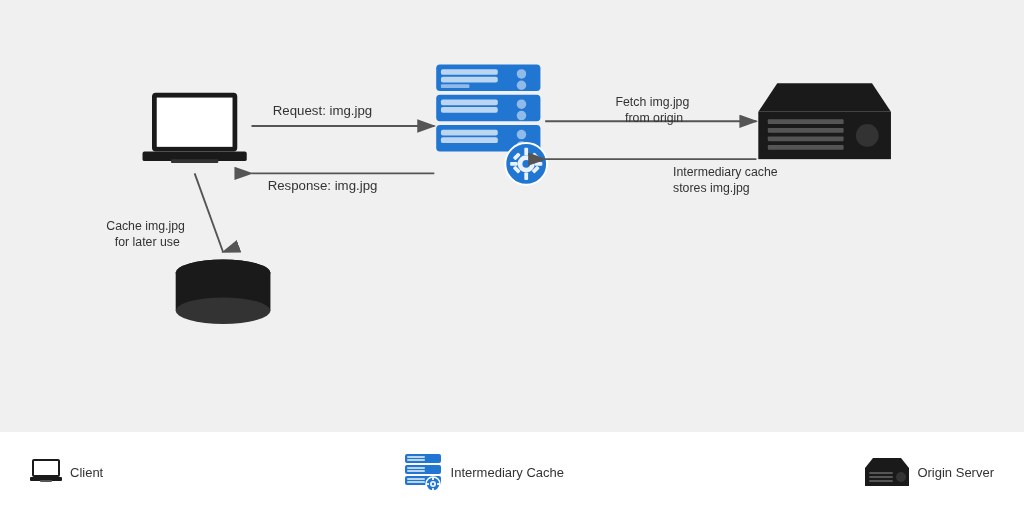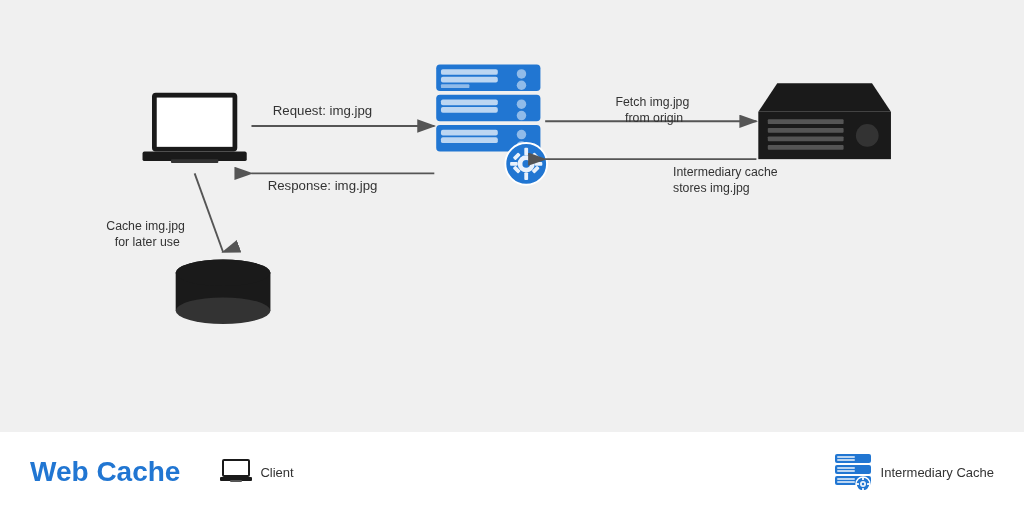--- a/index.html
+++ b/index.html
@@ -178,21 +178,20 @@
 
     <text x="620" y="148" text-anchor="start" font-size="13" fill="#333" font-family="Arial">
       <tspan x="620" dy="0">Intermediary cache</tspan>
       <tspan x="620" dy="17">stores img.jpg</tspan>
     </text>
 
   </svg>
 </div>
 
 <div class="legend-bar">
-  <span class="legend-title">Web Cache</span>
 
   <div class="legend-items">
 
     <div class="legend-item">
       <svg width="32" height="26" viewBox="0 0 32 26">
         <rect x="2" y="0" width="28" height="18" rx="2" fill="#1a1a1a"></rect>
         <rect x="4" y="2" width="24" height="14" fill="white"></rect>
         <rect x="0" y="18" width="32" height="4" rx="1" fill="#1a1a1a"></rect>
         <rect x="10" y="21" width="12" height="2" rx="1" fill="#555"></rect>
       </svg>
@@ -216,15 +215,26 @@
         <circle cx="28" cy="30" r="3" fill="white" opacity="0.9"></circle>
         <circle cx="28" cy="30" r="1.2" fill="#2176d2"></circle>
         <rect x="27" y="23" width="2" height="3" rx="0.5" fill="white" opacity="0.9"></rect>
         <rect x="27" y="34" width="2" height="3" rx="0.5" fill="white" opacity="0.9"></rect>
         <rect x="21" y="29" width="3" height="2" rx="0.5" fill="white" opacity="0.9"></rect>
         <rect x="32" y="29" width="3" height="2" rx="0.5" fill="white" opacity="0.9"></rect>
       </svg>
       <span>Intermediary Cache</span>
     </div>
 
+    <div class="legend-item">
+      <svg width="44" height="28" viewBox="0 0 44 28">
+        <polygon points="8,0 36,0 44,10 0,10" fill="#1a1a1a"></polygon>
+        <rect x="0" y="10" width="44" height="18" fill="#1a1a1a"></rect>
+        <rect x="4" y="14" width="24" height="2" rx="1" fill="#555"></rect>
+        <rect x="4" y="18" width="24" height="2" rx="1" fill="#555"></rect>
+        <rect x="4" y="22" width="24" height="2" rx="1" fill="#555"></rect>
+        <circle cx="36" cy="19" r="5" fill="#333"></circle>
+      </svg>
+      <span>Origin Server</span>
+    </div>
 
   </div>
 </div>
 
 </body></html>

